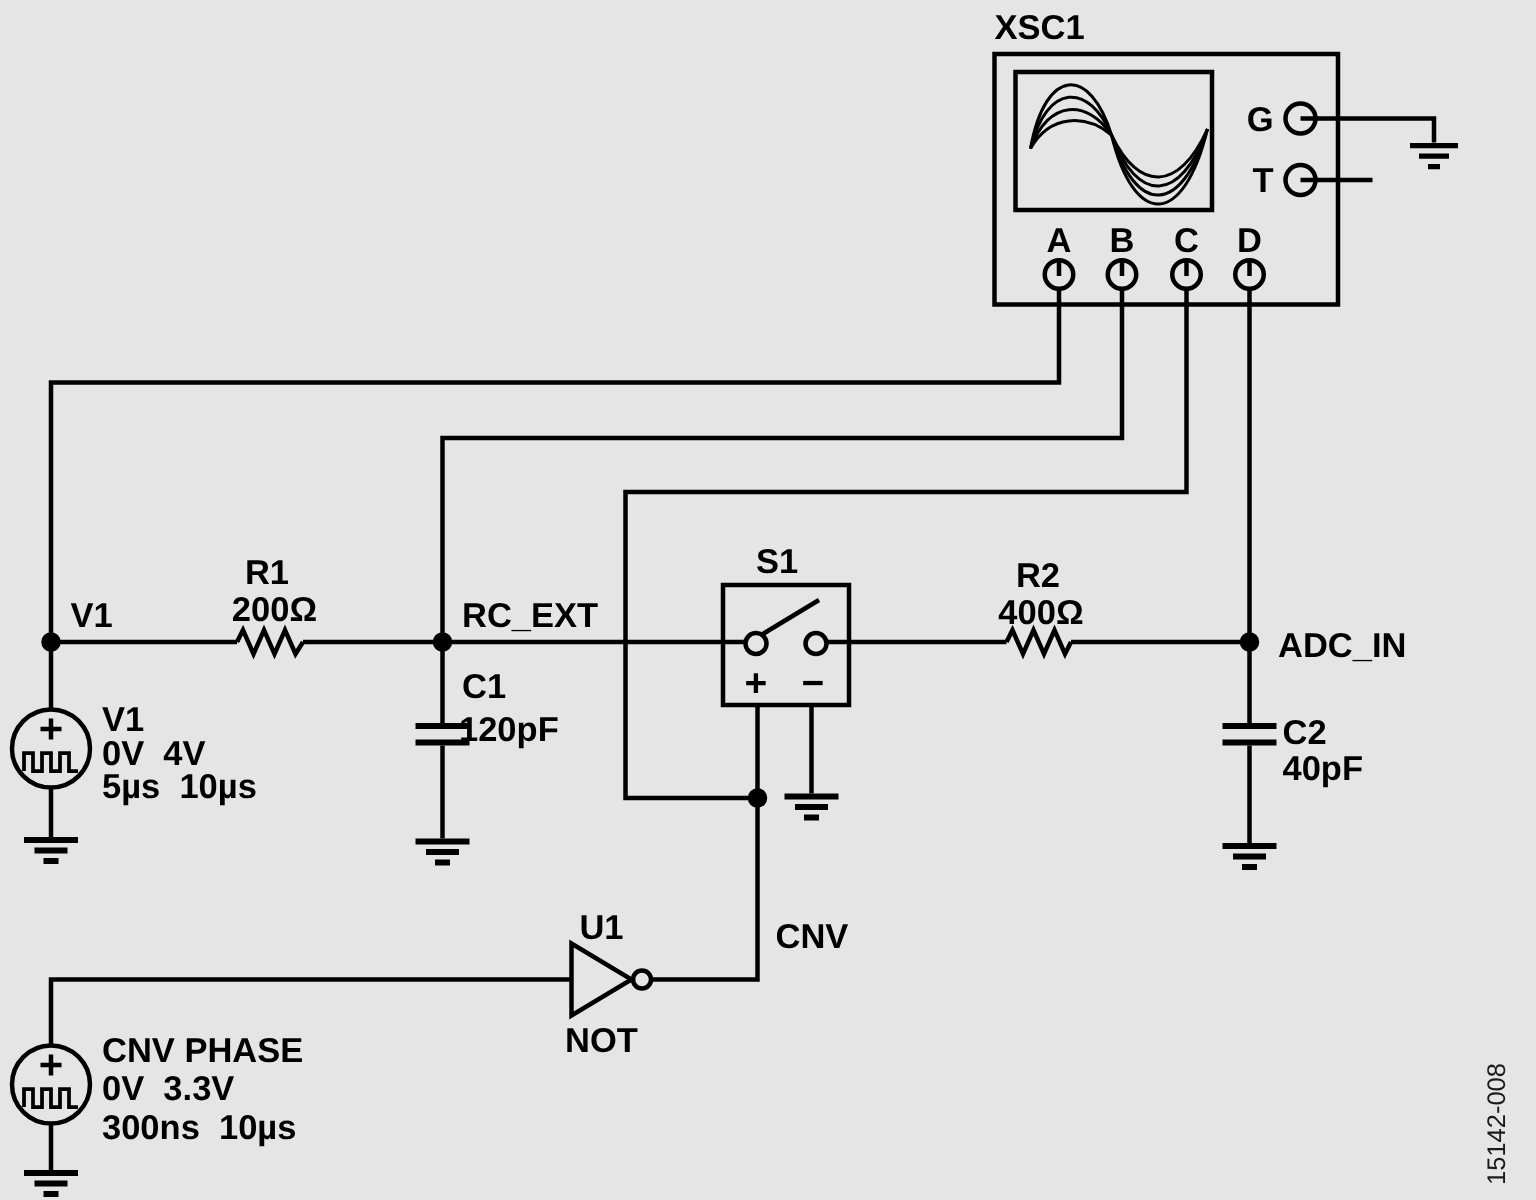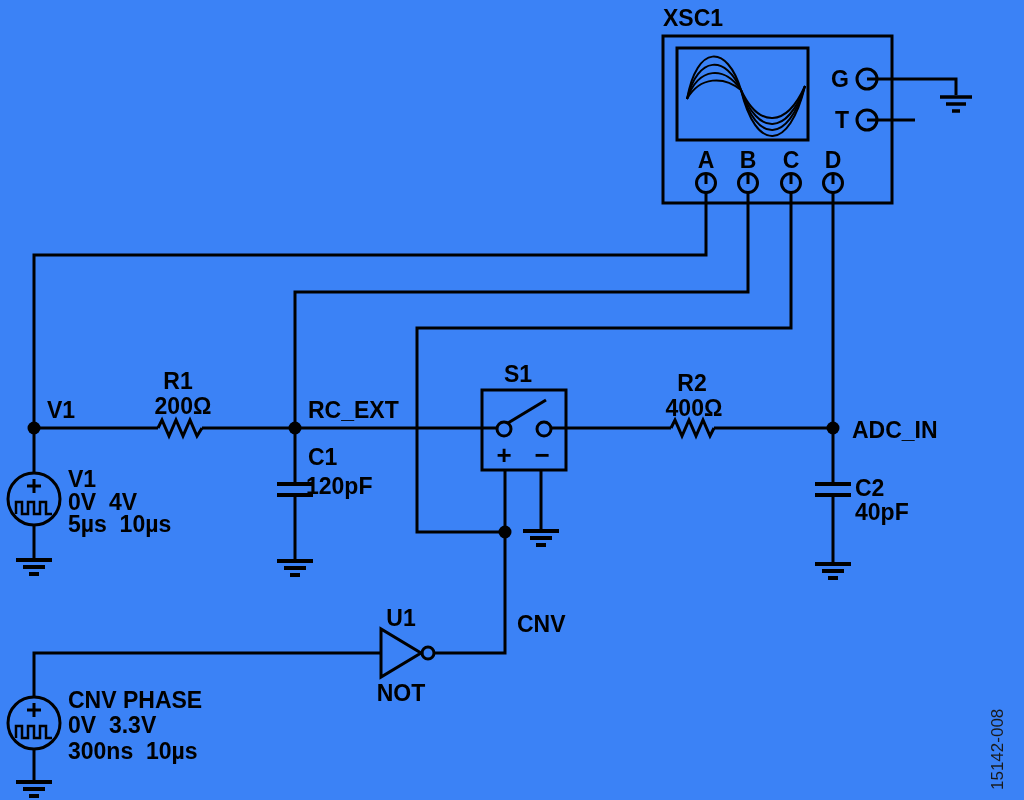--- a/index.html
+++ b/index.html
@@ -1,16 +1,16 @@
 <!DOCTYPE html>
 <html><head>
 <meta charset="utf-8">
 <style>
   html,body{margin:0;padding:0;background:#ffffff;}
-  .stage{position:relative;width:1024px;height:800px;background:#3b82f6;overflow:hidden;}
+  .stage{position:relative;width:1024px;height:800px;background:#e5e5e5;overflow:hidden;}
   svg{display:block;}
   .lbl{font-family:"Liberation Sans",sans-serif;font-weight:bold;font-size:23px;fill:#000000;}
   .big{font-size:26px;}
   .fig{font-family:"Liberation Sans",sans-serif;font-weight:normal;font-size:17px;fill:#1a1a1a;}
 </style>
 </head>
 <body>
 
 <div class="stage">
 <svg width="1024" height="800" viewBox="0 0 1024 800">

